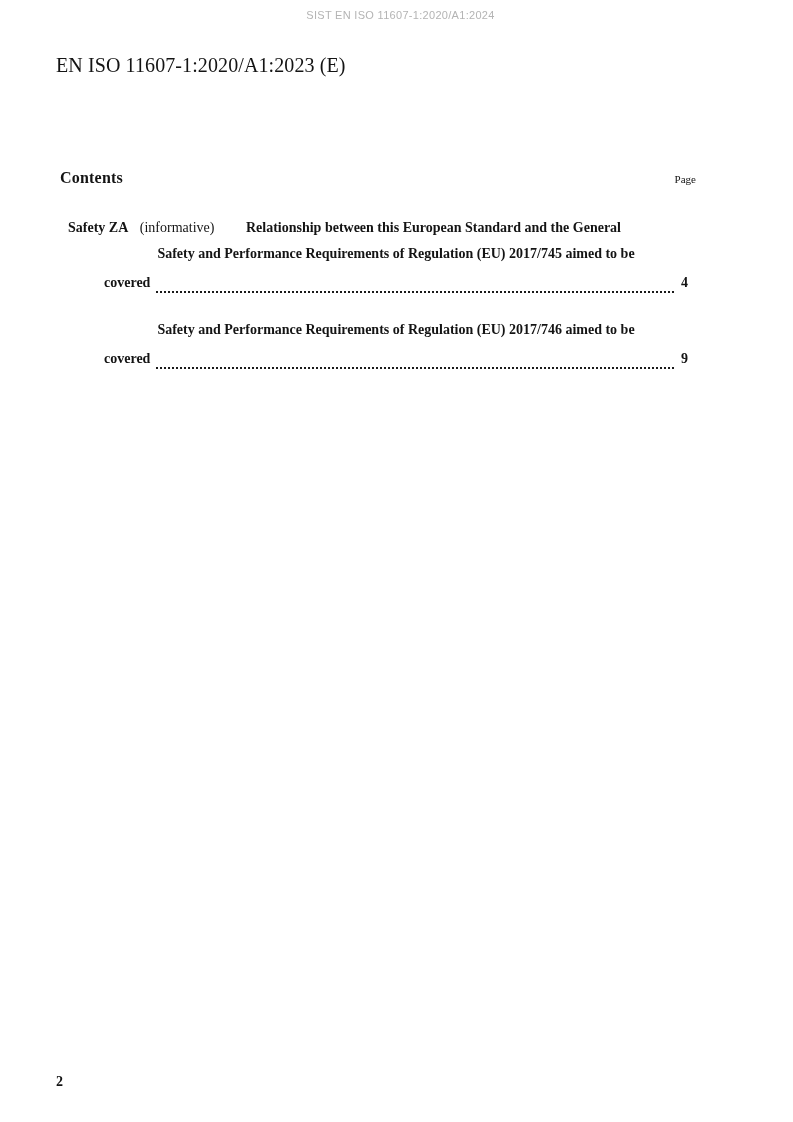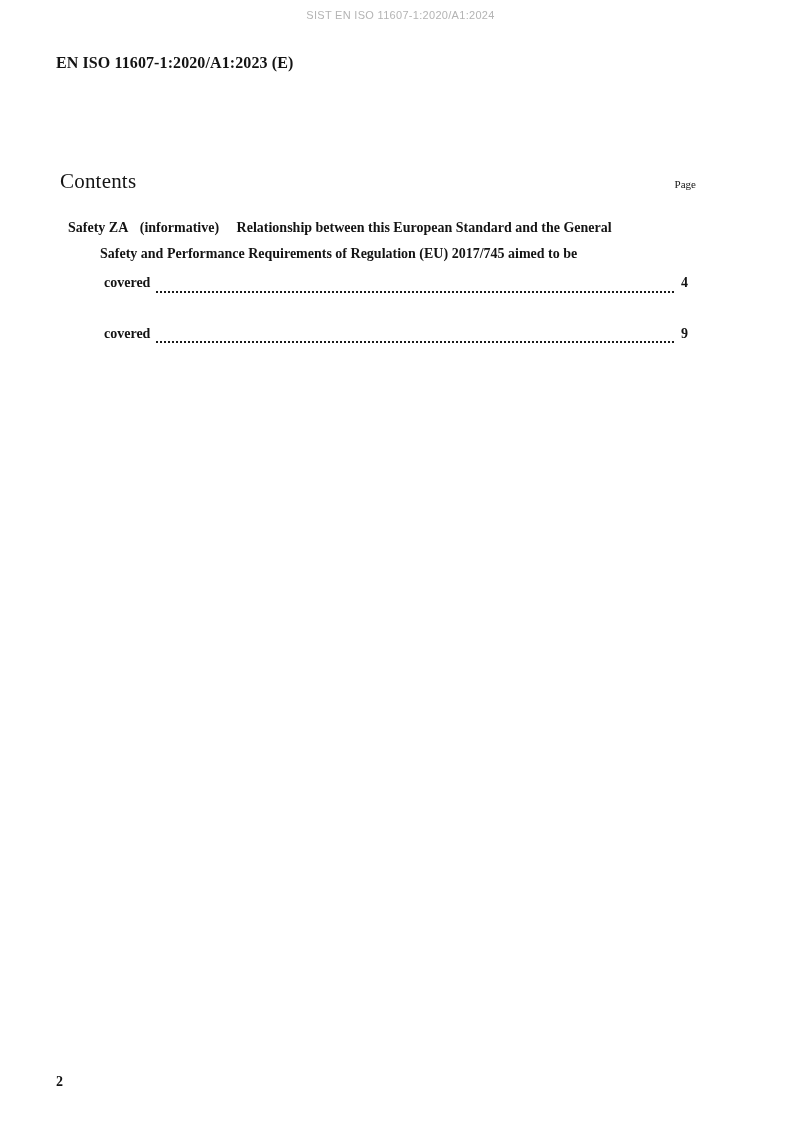--- a/index.html
+++ b/index.html
@@ -22,63 +22,63 @@
     font-family: "Liberation Sans", sans-serif;
     font-size: 11px;
     color: #b4b4b4;
     letter-spacing: 0.3px;
   }
 
   .doc-header {
     position: absolute;
     top: 46px;
     left: 48px;
-    font-size: 16px;
-    font-weight: bold;
+    font-size: 20px;
+    font-weight: normal;
     letter-spacing: 0.1px;
   }
 
   .contents-row {
     position: absolute;
     top: 157px;
     left: 48px;
     right: 93px;
     display: flex;
     justify-content: space-between;
     align-items: baseline;
   }
   .contents-title {
-    font-size: 21px;
-    font-weight: normal;
+    font-size: 16px;
+    font-weight: bold;
     letter-spacing: 0.2px;
   }
   .page-label { font-size: 11px; }
 
   .toc {
     position: absolute;
     top: 203px;
     left: 48px;
     right: 93px;
     font-size: 14px;
     line-height: 17.5px;
     font-weight: bold;
   }
   .toc-entry { margin-bottom: 9px; }
-  .toc-line.indent { padding-left: 40px; }
+  .toc-line.indent { padding-left: 40px; text-align: center; }
   .row { display: flex; }
   .dots {
     flex: 1;
     border-bottom: 2px dotted #1a1a1a;
     margin: 0 3px 3px 2px;
     align-self: flex-end;
     min-width: 10px;
   }
   .pagenum { font-weight: bold; }
-  .qualifier { font-weight: bold; }
-  .title-start { margin-left: 6px; }
+  .qualifier { font-weight: normal; }
+  .title-start { margin-left: 20px; }
 
   .footer-pagenum {
     position: absolute;
     top: 1066px;
     left: 48px;
     font-size: 14px;
     font-weight: bold;
   }
 </style>
 </head>
@@ -104,20 +104,21 @@
     </div>
     <div class="toc-line indent">Safety and Performance Requirements of Regulation (EU) 2017/745 aimed to be</div>
     <div class="toc-line indent row">
       <span>covered</span>
       <span class="dots"></span>
       <span class="pagenum">4</span>
     </div>
   </div>
 
   <div class="toc-entry">
+    <div class="toc-line indent">Safety and Performance Requirements of Regulation (EU) 2017/746 aimed to be</div>
     <div class="toc-line indent row">
       <span>covered</span>
       <span class="dots"></span>
       <span class="pagenum">9</span>
     </div>
   </div>
 
 </div>
 
 <div class="footer-pagenum">2</div>

